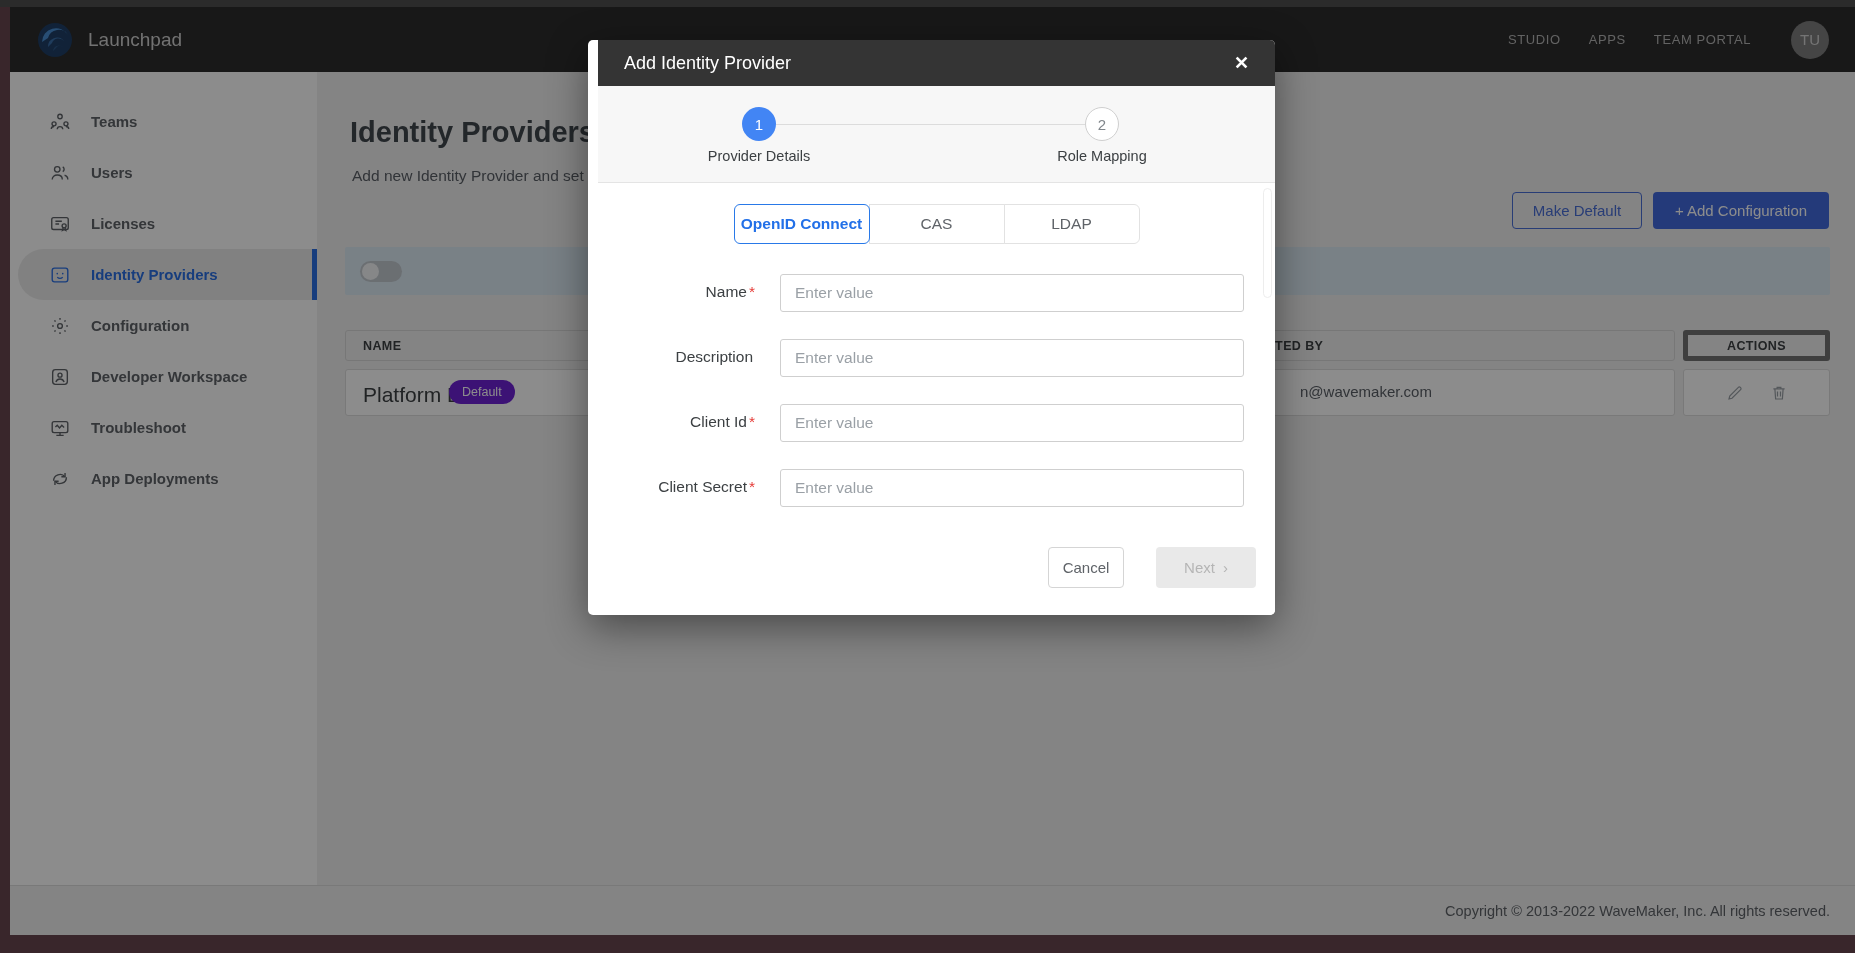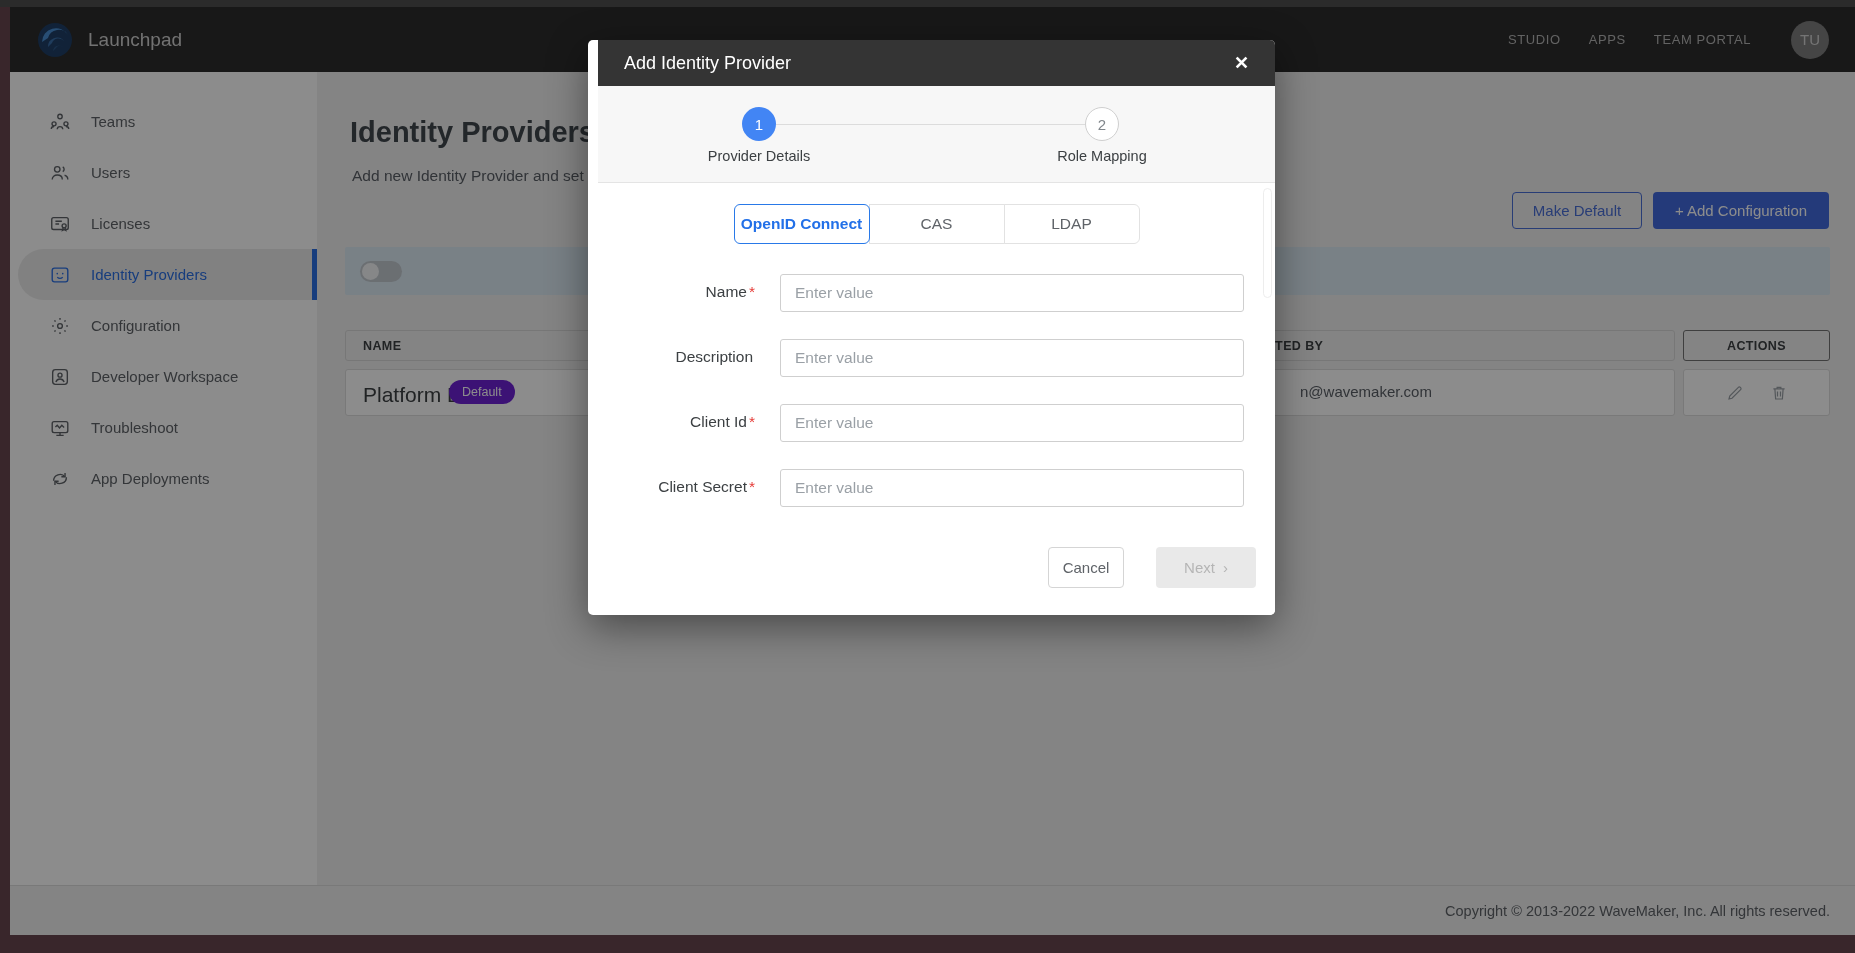--- a/index.html
+++ b/index.html
@@ -20,21 +20,21 @@
   .nav-right { margin-left:auto; display:flex; align-items:center; }
   .nav-link { font-size:13px; color:#b4b4b4; letter-spacing:.6px; margin-left:28px; cursor:pointer; }
   .avatar { width:38px; height:38px; border-radius:50%; background:#7e7e7e; color:#d4d4d4;
             display:flex; align-items:center; justify-content:center; font-size:15px; margin-left:40px; }
 
   
   .main { display:flex; height:813px; }
   .sidebar { width:307px; background:#ffffff; padding-top:24px; position:relative; }
   .side-item { height:51px; display:flex; align-items:center; padding-left:39px; cursor:pointer; position:relative; }
   .side-item .s-icon { width:22px; height:22px; color:#5f6368; margin-right:20px; flex:0 0 auto; }
-  .side-item .s-label { font-size:15px; font-weight:normal; color:#5f6368; }
+  .side-item .s-label { font-size:15px; font-weight:bold; color:#5f6368; }
   .side-item.active { background:#ececec; margin-left:8px; padding-left:31px; border-radius:26px 0 0 26px; }
   .side-item.active .s-label { color:#2b6fe3; }
   .side-item.active .s-icon { color:#2b6fe3; }
   .side-item.active::after { content:""; position:absolute; right:0; top:0; bottom:0; width:5px; background:#2b6fe3; }
 
   .content { flex:1; position:relative; background:#f0f0f0; }
   .page-title { position:absolute; left:33px; top:44px; font-size:29px; font-weight:bold; color:#40474e; }
   .page-subtitle { position:absolute; left:35px; top:95px; font-size:15.5px; color:#5a5f66; }
 
   .btn-outline-blue { position:absolute; left:1195px; top:120px; width:130px; height:37px;
@@ -45,21 +45,21 @@
     display:flex; align-items:center; justify-content:center; cursor:pointer; }
 
   .banner { position:absolute; left:28px; top:175px; width:1485px; height:48px; background:#dcebf5; border-radius:2px; }
   .toggle { position:absolute; left:15px; top:14px; width:42px; height:21px; border-radius:11px; background:#c4cad0; cursor:pointer; }
   .toggle .knob { position:absolute; left:2px; top:2px; width:17px; height:17px; border-radius:50%; background:#f4f6f8; }
   .banner-label { position:absolute; left:322px; top:14px; font-size:15px; font-weight:bold; color:#3c4043; }
 
   .tbl-head-main { position:absolute; left:28px; top:258px; width:1330px; height:31px; background:#f1f1f1;
     border:1px solid #d9d9d9; border-radius:3px; }
   .tbl-head-actions { position:absolute; left:1366px; top:258px; width:147px; height:31px; background:#f1f1f1;
-    border:1px solid #737373; border-radius:3px; display:flex; align-items:center; justify-content:center; }
+    border:5px solid #737373; border-radius:3px; display:flex; align-items:center; justify-content:center; }
   .th-text { font-size:12.5px; font-weight:bold; color:#3c4043; letter-spacing:.4px; }
   .th-name { position:absolute; left:17px; top:8px; }
   .th-created { position:absolute; left:893px; top:8px; }
 
   .tbl-row-main { position:absolute; left:28px; top:297px; width:1330px; height:47px; background:#ffffff;
     border:1px solid #dcdcdc; border-radius:3px; }
   .tbl-row-actions { position:absolute; left:1366px; top:297px; width:147px; height:47px; background:#ffffff;
     border:1px solid #dcdcdc; border-radius:3px; display:flex; align-items:center; justify-content:center; gap:26px; }
   .cell-name { position:absolute; left:17px; top:13px; font-size:21px; color:#3c4043; }
   .badge { position:absolute; left:103px; top:10px; height:24px; padding:0 13px; background:#6e21d6; border-radius:12px;

